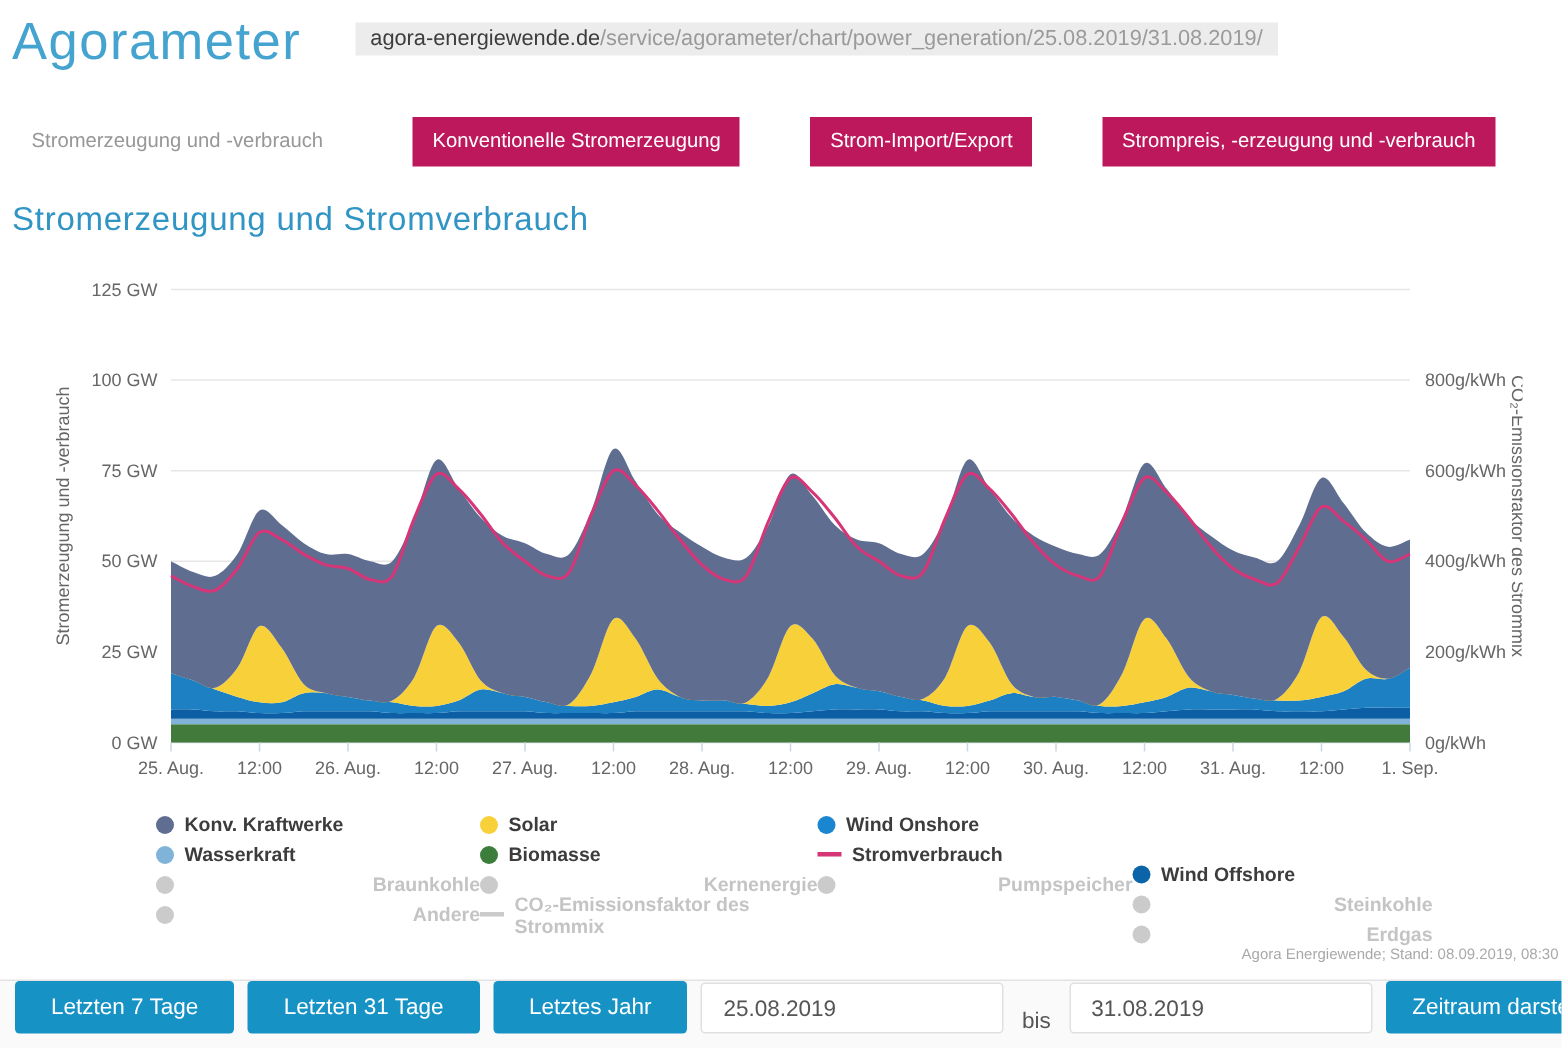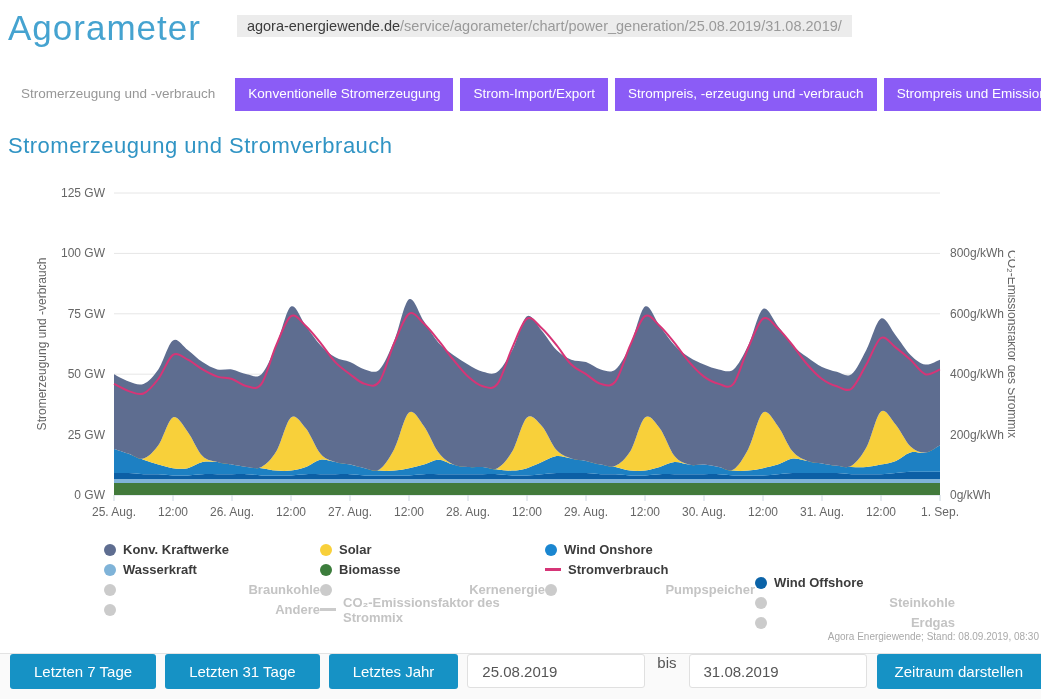--- a/index.html
+++ b/index.html
@@ -11,21 +11,21 @@
   .header { display:flex; align-items:flex-start; padding:6px 0 0 8px; height:62px; }
   .logo { font-size:35px; font-weight:300; color:#45a3d0; letter-spacing:1px; line-height:44px; }
   .urlbar { margin-left:36px; margin-top:9px; background:#ececec; padding:3px 10px;
             font-size:14.5px; color:#3c3c3c; white-space:nowrap; }
   .urlbar .path { color:#9a9a9a; }
 
   
   .tabs { display:flex; gap:7px; padding-left:8px; margin-top:16px; height:33px; align-items:stretch; }
   .tab { font-size:13.5px; padding:8px 13px; white-space:nowrap; cursor:pointer; }
   .tab.active { background:#fff; color:#979797; }
-  .tab.inactive { background:#8b5cf6; color:#fff; }
+  .tab.inactive { background:#be185d; color:#fff;margin-left:40px; }
 
   
   h1.page-title { font-size:22px; font-weight:400; color:#3094c4; margin:22px 0 0 8px; letter-spacing:.5px; }
 
   
   .chart-wrap { position:relative; margin:18px 0 0 30px; height:352px; }
   .chart-wrap svg { display:block; }
   .tick-label { font-size:12px; fill:#666; }
   .axis-title { font-size:12px; fill:#666; }
 
@@ -38,24 +38,24 @@
                  color:#3c3c3c; cursor:pointer; height:13px; }
   .legend-item.disabled { color:#c4c4c4;justify-content:space-between; }
   .lg-dot { width:12px; height:12px; border-radius:50%; flex:0 0 auto; }
   .lg-line { width:16px; height:3px; flex:0 0 auto; }
 
   
   .attribution { position:absolute; right:2px; top:631px; font-size:10px; color:#a9a9a9; }
 
   
   .footer { position:absolute; left:0; bottom:0; width:1041px; height:46px; background:#fafafa;
-            border-top:1px solid #e3e3e3; display:flex; align-items:flex-start; padding:0 0 10px 10px; gap:9px; }
+            border-top:1px solid #e3e3e3; display:flex; align-items:flex-end; padding:0 0 10px 10px; gap:9px; }
   .btn { background:#1692c5; color:#fff; border:none; font-size:15px; padding:9px 24px;
          border-radius:3px; cursor:pointer; font-family:"Liberation Sans",sans-serif; white-space:nowrap; }
-  .date-input { width:178px; height:34px; border:1px solid #e0e0e0; border-radius:3px;
+  .date-input { width:202px; height:34px; border:1px solid #e0e0e0; border-radius:3px;
                 padding:0 14px; font-size:15px; color:#555; background:#fff;
                 font-family:"Liberation Sans",sans-serif; }
   .bis { font-size:15px; color:#555; padding:0 3px; }
   .btn.submit { margin-left:auto; border-radius:3px 0 0 3px; padding:9px 18px; }
 </style>
 </head>
 <body>
 
 <div class="page">
 

